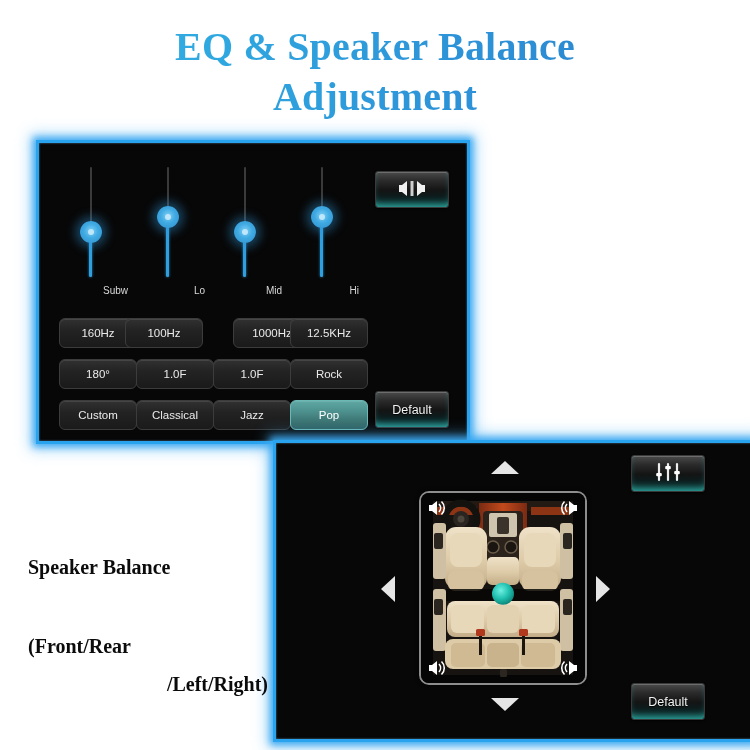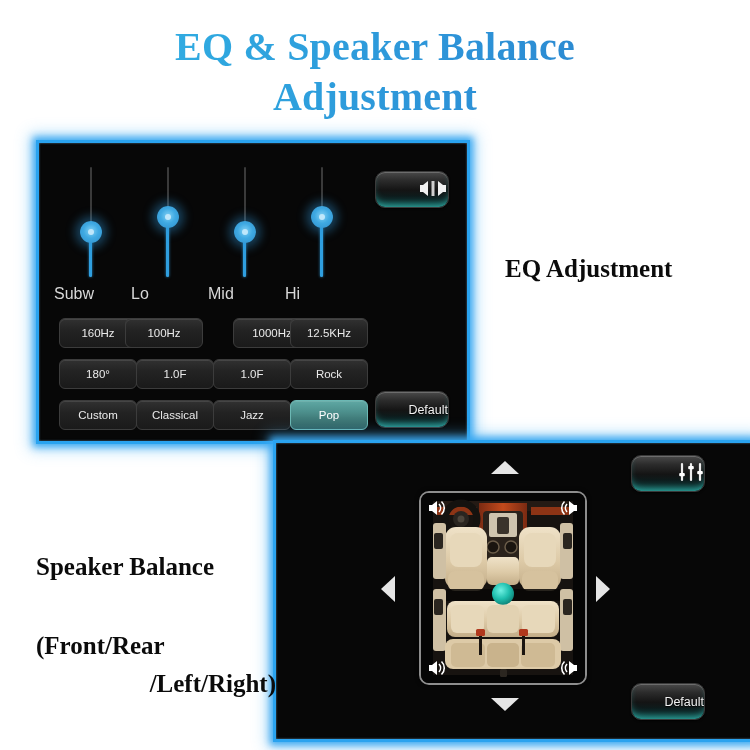--- a/index.html
+++ b/index.html
@@ -59,34 +59,34 @@
   .slider .knob{
     position:absolute;left:12px;width:22px;height:22px;border-radius:50%;
     background:radial-gradient(circle at 50% 45%,#7fd0f5 0%,#3fa9e2 45%,#2f8fcc 100%);
     box-shadow:0 0 10px 5px rgba(47,150,215,.40);
   }
   .slider .knob::after{
     content:"";position:absolute;left:8px;top:8px;width:6px;height:6px;
     border-radius:50%;background:#bfe7fb;
   }
   .slider .lbl{
-    position:absolute;left:-14px;top:118px;width:74px;text-align:left;
-    color:#d8d8d8;font-size:16px;
+    position:absolute;left:-14px;top:118px;width:74px;text-align:right;
+    color:#d8d8d8;font-size:10px;
   }
 
   
   .gbtn{
-    position:absolute;border-radius:10px;
+    position:absolute;border-radius:3px;
     background:linear-gradient(180deg,#4a4a4a 0%,#2c2c2c 24%,#141414 52%,#0b1f20 78%,#0d3a39 100%);
     border:1px solid #3a3a3a;
     box-shadow:inset 0 1px 0 rgba(255,255,255,.20),
                inset 0 -7px 9px -5px rgba(64,224,214,.75),
                0 1px 2px rgba(0,0,0,.8);
     color:#f2f2f2;font-size:12.5px;
-    display:flex;align-items:center;justify-content:flex-end;
+    display:flex;align-items:center;justify-content:center;
     text-shadow:0 1px 1px rgba(0,0,0,.9);
   }
 
   
   .pbtn{
     position:absolute;border-radius:6px;
     background:linear-gradient(180deg,#313131 0%,#232323 40%,#1a1a1a 100%);
     border:1px solid #3c3c3c;
     color:#eaeaea;font-size:11.5px;
     display:flex;align-items:center;justify-content:center;
@@ -113,21 +113,21 @@
   .arr-left  i{border-top:13px solid transparent;border-bottom:13px solid transparent;border-right:14px solid #e6e6e6;}
   .arr-right i{border-top:13px solid transparent;border-bottom:13px solid transparent;border-left:14px solid #e6e6e6;}
 
   
   .caption{
     position:absolute;
     font-family:"Liberation Serif",serif;
     font-weight:700;color:#0b0b0b;
   }
   #cap-eq{left:505px;top:255px;font-size:25px;}
-  #cap-bal{left:36px;top:548px;width:240px;font-size:25px;line-height:38px;}
+  #cap-bal{left:28px;top:548px;width:240px;font-size:20px;line-height:38px;}
   #cap-bal .l1{display:block;text-align:left;}
   #cap-bal .l2{display:block;text-align:left;margin-top:41px;}
   #cap-bal .l3{display:block;text-align:right;}
 </style>
 </head>
 <body>
 
 <div id="stage">
 
   <div class="title">EQ &amp; Speaker Balance
@@ -349,20 +349,19 @@
           </g>
         </g>
 
         <rect x="25" y="96" width="114" height="12" fill="#080706" opacity=".85"></rect>
 
         <circle cx="82.0" cy="100.7" r="11" fill="url(#dotG)"></circle>
       </svg>
     </div>
   </div>
 
-  <div class="caption" id="cap-eq">EQ Adjustment</div>
   <div class="caption" id="cap-bal">
     <span class="l1">Speaker Balance</span>
     <span class="l2">(Front/Rear</span>
     <span class="l3">/Left/Right)</span>
   </div>
 
 </div>
 
 </body></html>

